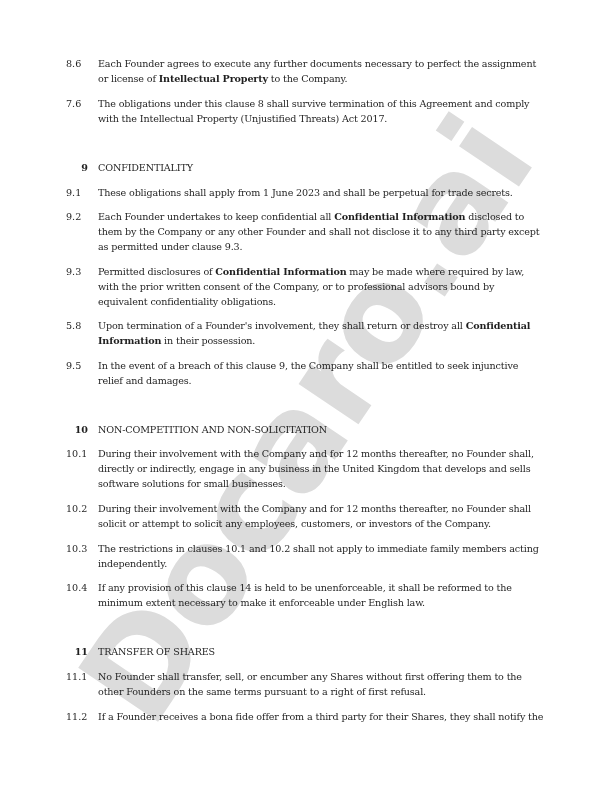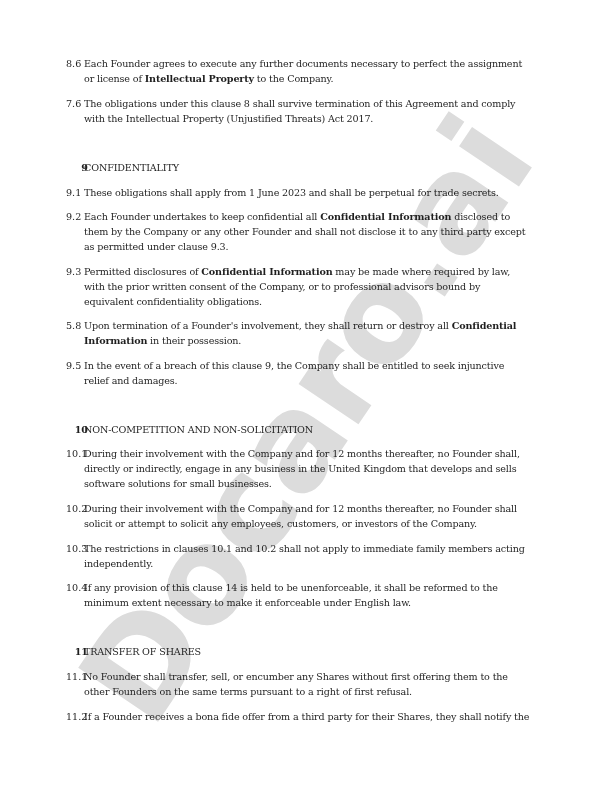--- a/index.html
+++ b/index.html
@@ -14,21 +14,21 @@
     font-size: 132px; color: #dcdcdc; white-space: nowrap; letter-spacing: -2px;
     z-index: 0; user-select: none; line-height: 1;
   }
   .page { position: absolute; left: 0; top: 0; width: 524px; height: 792px; z-index: 1; }
   .clause { position: absolute; left: 0; width: 612px; }
   .num {
     position: absolute; left: 66px; width: 30px; font-size: 9.6px; line-height: 15px;
   }
   .num.head { text-align: right; left: 56px; width: 32px; font-weight: bold; }
   .txt {
-    position: absolute; left: 84px; width: 446px; font-size: 9.6px; line-height: 15px;
+    position: absolute; left: 98px; width: 446px; font-size: 9.6px; line-height: 15px;
     letter-spacing: -0.15px;
   }
   .txt.head { font-weight: normal; }
   b { font-weight: bold; }
 </style>
 </head>
 <body>
 
 <div class="watermark">Docaro.ai</div>
 

